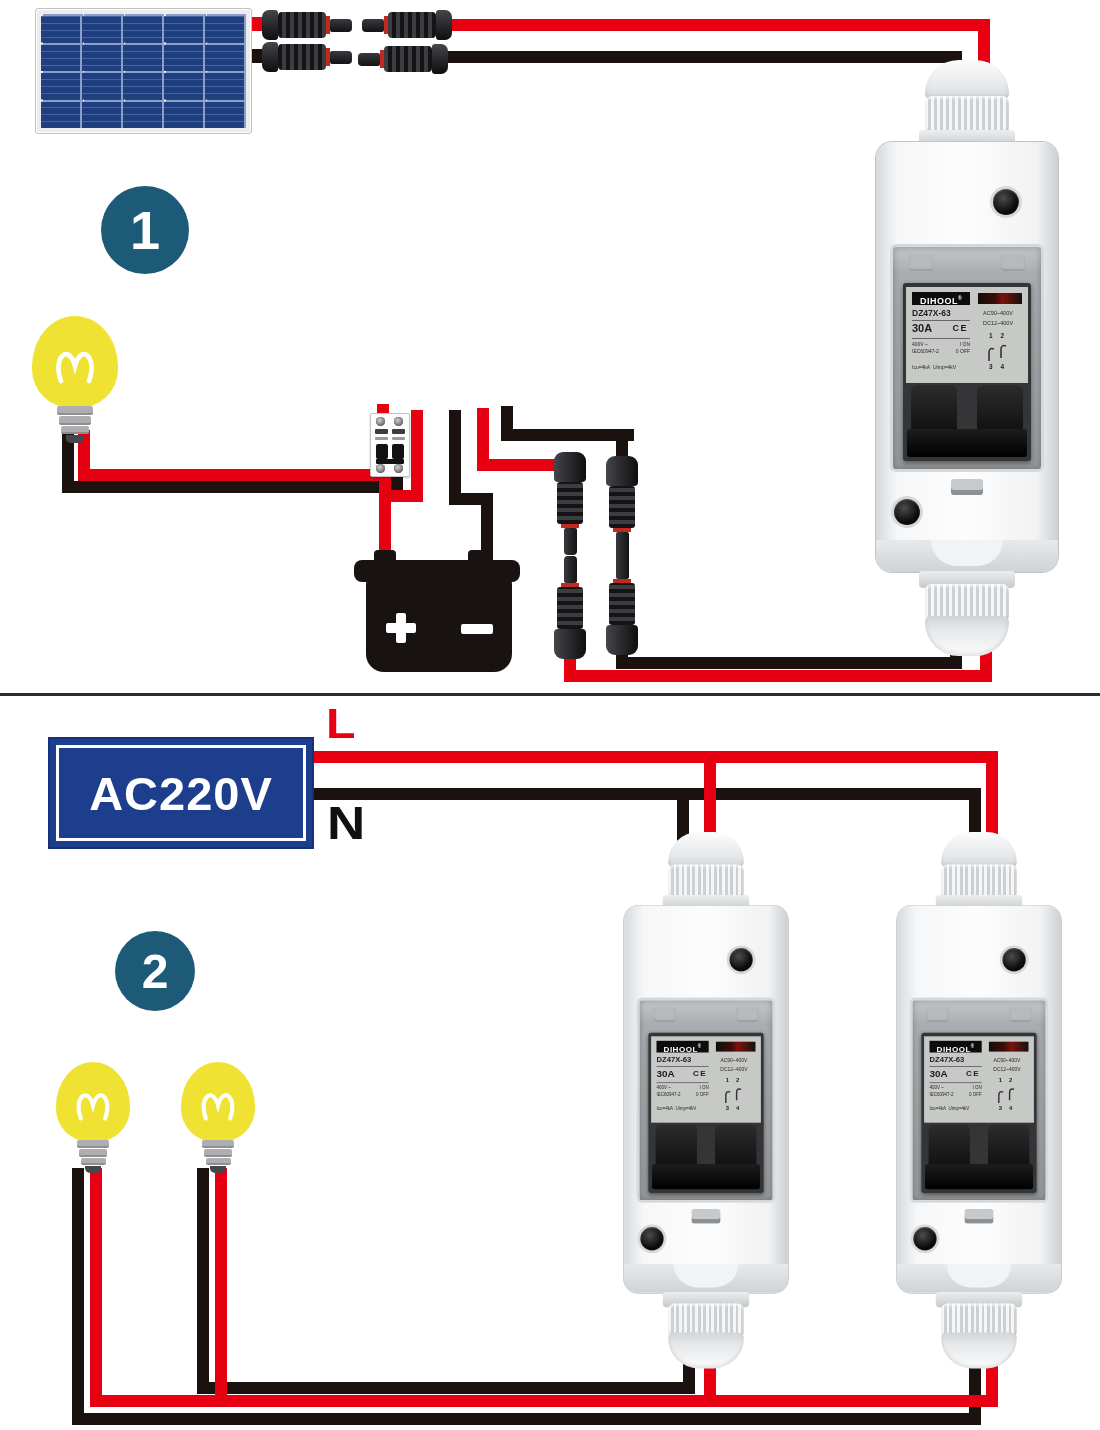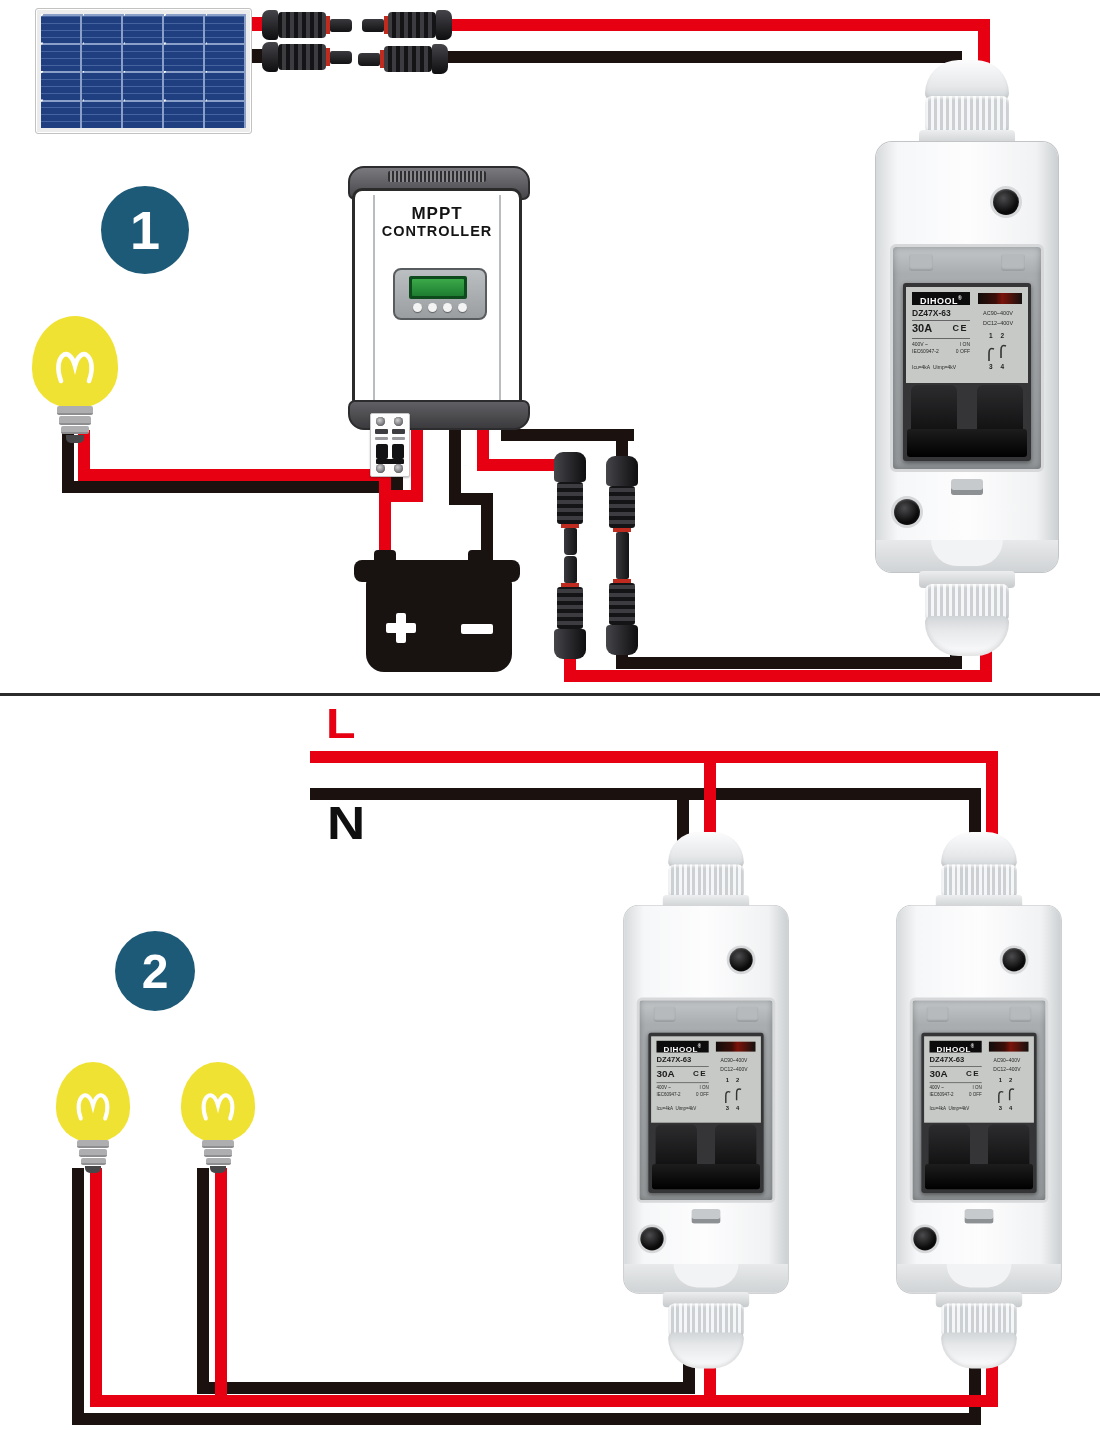--- a/index.html
+++ b/index.html
@@ -236,38 +236,20 @@
       <svg width="50" height="46" viewBox="0 0 50 46">
         <path d="M11 42 C2 18 19 4 25 27 C31 4 48 18 39 42" fill="none" stroke="#fff" stroke-width="4.6" stroke-linecap="round"></path>
       </svg>
     </div>
     <div class="bulb-bar" style="width:36px;height:7px;margin-top:-2px"></div>
     <div class="bulb-bar" style="width:32px;height:7px;margin-top:1px"></div>
     <div class="bulb-bar" style="width:28px;height:6px;margin-top:1px"></div>
     <div class="bulb-nub" style="width:18px;height:8px;margin-top:1px"></div>
   </div>
 
-  <div class="ctrl">
-    <div class="ctrl-captop">
-        <div class="ctrl-ribs"></div>
-      </div>
-    <div class="ctrl-body"></div>
-    <div class="ctrl-t" style="top:38px;font-size:17px">MPPT</div>
-    <div class="ctrl-t" style="top:57px;font-size:14.5px">CONTROLLER</div>
-    <div class="ctrl-disp">
-      <div class="ctrl-screen">
-          <i></i>
-        </div>
-      <div class="ctrl-btn" style="left:18px"></div>
-      <div class="ctrl-btn" style="left:33px"></div>
-      <div class="ctrl-btn" style="left:48px"></div>
-      <div class="ctrl-btn" style="left:63px"></div>
-    </div>
-    <div class="ctrl-capbot"></div>
-  </div>
 
   <div class="mini">
     <div class="mini-screw" style="left:5px;top:3px"></div>
     <div class="mini-screw" style="left:23px;top:3px"></div>
     <div class="mini-screw" style="left:5px;top:50px"></div>
     <div class="mini-screw" style="left:23px;top:50px"></div>
     <div class="mini-stripe" style="left:4px;top:15px;width:13px"></div>
     <div class="mini-stripe" style="left:21px;top:15px;width:13px"></div>
     <div class="mini-stripe lt" style="left:4px;top:23px;width:13px"></div>
     <div class="mini-stripe lt" style="left:21px;top:23px;width:13px"></div>
@@ -382,20 +364,23 @@
   <div class="wire wb" style="left:197px;top:1382px;width:498px;height:12px"></div>
   <div class="wire wb" style="left:72px;top:1413px;width:909px;height:12px"></div>
   <div class="wire wb" style="left:683px;top:1355px;width:12px;height:39px"></div>
   <div class="wire wb" style="left:969px;top:1355px;width:12px;height:70px"></div>
   <div class="wire wr" style="left:90px;top:1168px;width:12px;height:239px"></div>
   <div class="wire wr" style="left:215px;top:1168px;width:12px;height:239px"></div>
   <div class="wire wr" style="left:90px;top:1395px;width:908px;height:12px"></div>
   <div class="wire wr" style="left:704px;top:1355px;width:12px;height:52px"></div>
   <div class="wire wr" style="left:986px;top:1355px;width:12px;height:52px"></div>
 
+  <div class="acbox">
+    <span>AC220V</span>
+  </div>
   <div class="lbl-L">L</div>
   <div class="lbl-N">N</div>
 
   <div class="badge" style="left:115px;top:931px;width:80px;height:80px;font-size:48px">2</div>
 
   <div class="bulb" style="left:56px;top:1062px">
     <div class="bulb-glass" style="width:74px;height:80px">
       <svg width="44" height="40" viewBox="0 0 50 46">
           <path d="M11 42 C2 18 19 4 25 27 C31 4 48 18 39 42" fill="none" stroke="#fff" stroke-width="4.6" stroke-linecap="round"></path>
         </svg>

